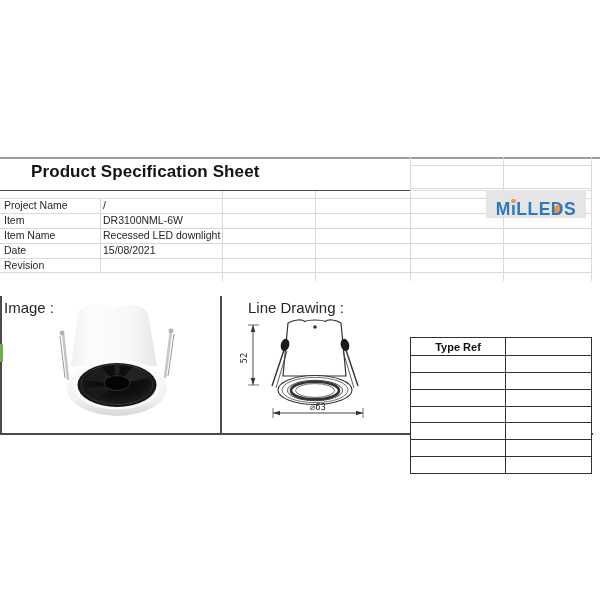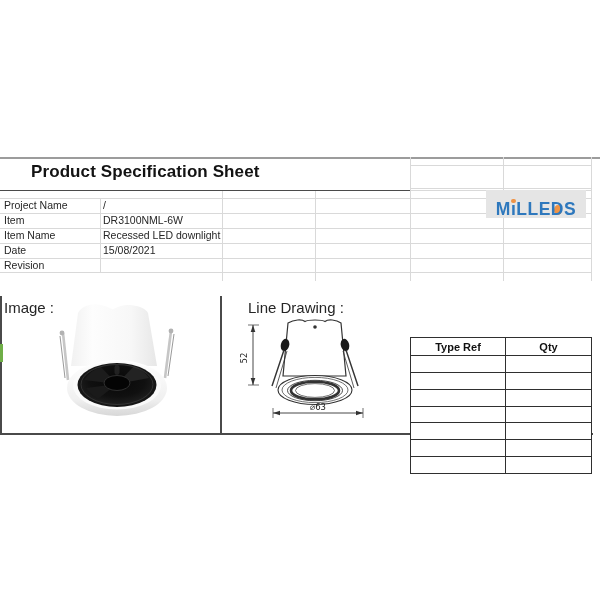--- a/index.html
+++ b/index.html
@@ -186,21 +186,20 @@
         <polygon points="141,117 134,114.8 134,119.2" fill="#333" stroke="none"></polygon>
       </g>
     </g>
     <text x="25" y="62" transform="rotate(-90 25 62)" text-anchor="middle" font-size="8.5" fill="#222">52</text>
     <text x="96" y="114" text-anchor="middle" font-size="8.5" fill="#222">⌀63</text>
   </svg>
 
   <div class="ref-table">
     <div class="ref-header">
       <div class="ref-h-cell c1">Type Ref</div>
-      <div class="ref-h-cell c2">Qty</div>
     </div>
     <div class="ref-body">
         <div class="ref-row">
           <div class="ref-cell ref-type"></div>
           <div class="ref-cell ref-qty"></div>
         </div>
         <div class="ref-row">
           <div class="ref-cell ref-type"></div>
           <div class="ref-cell ref-qty"></div>
         </div>

